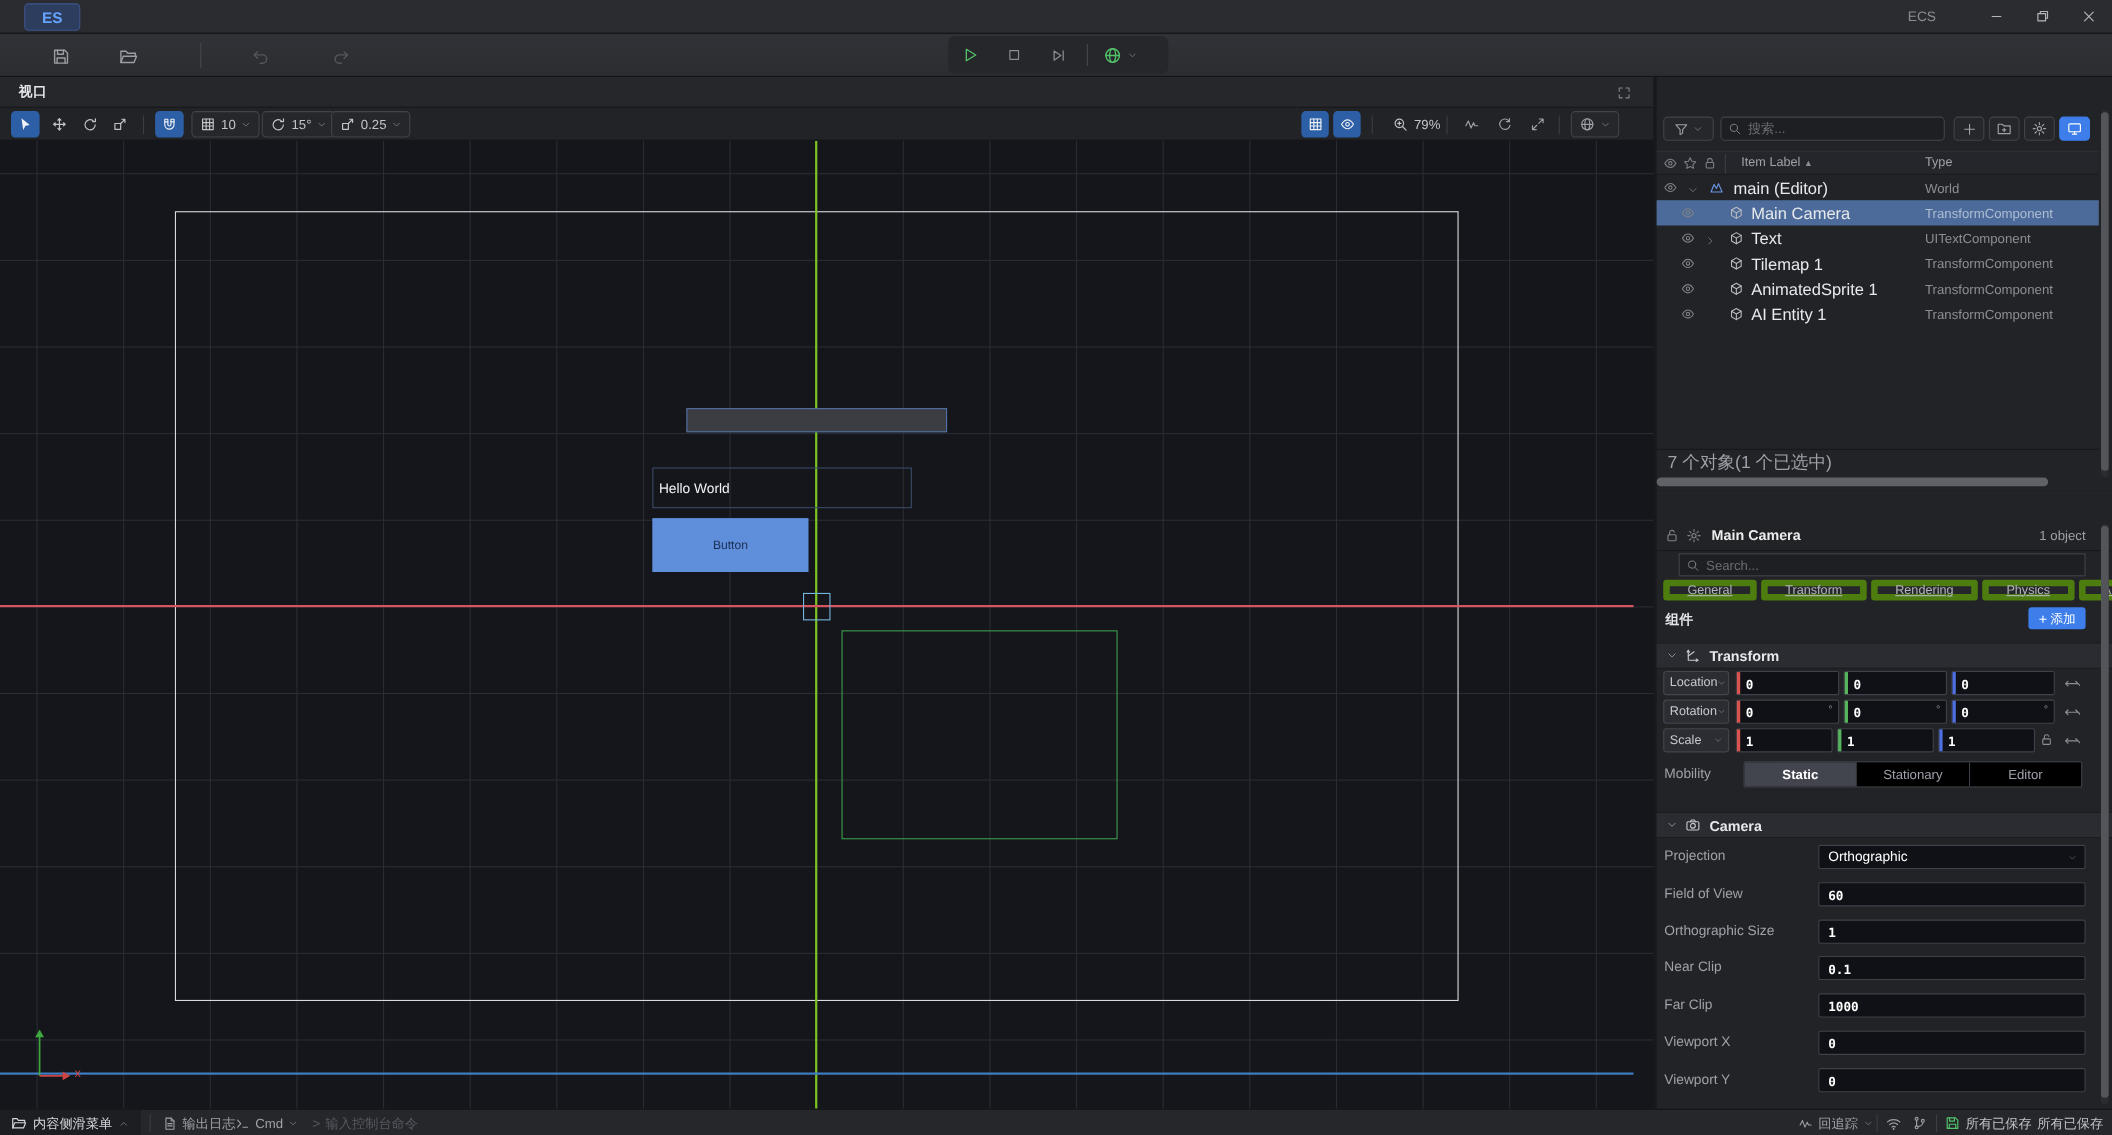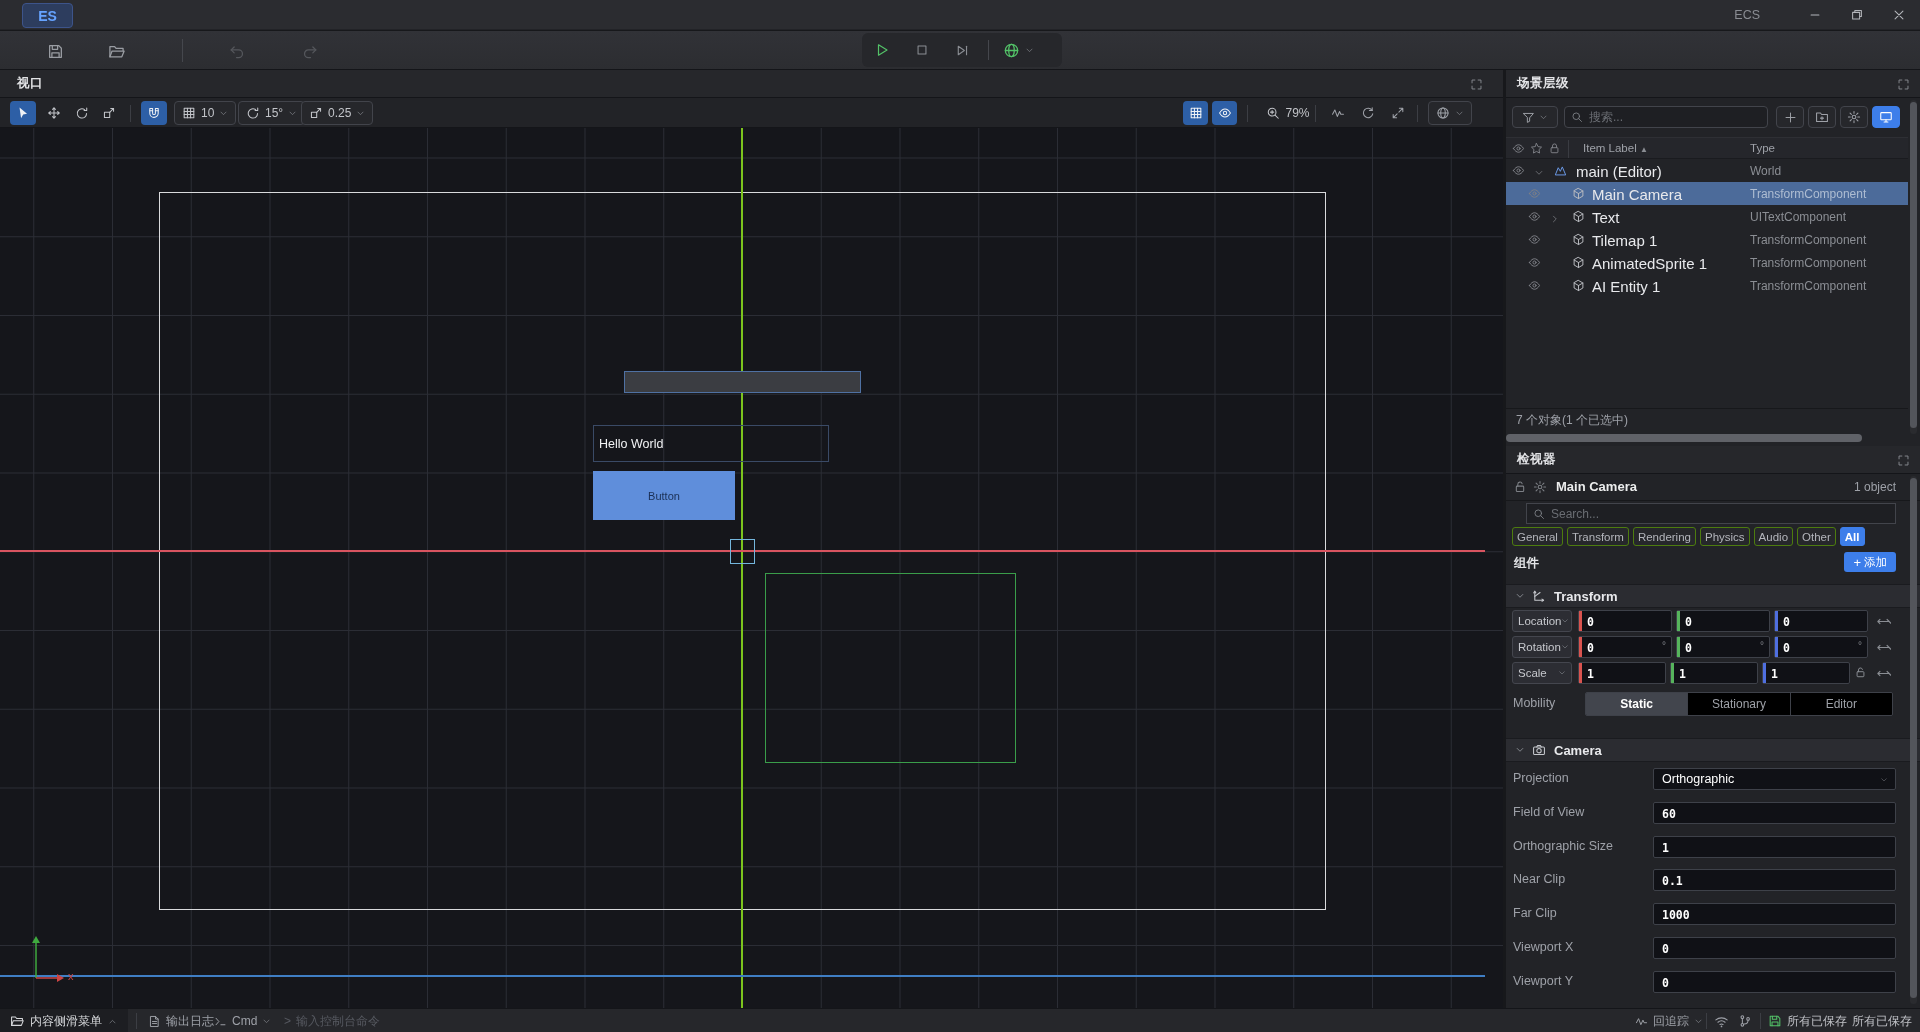--- a/index.html
+++ b/index.html
@@ -64,31 +64,31 @@
   .h-btn.blue { background:#3d7eea; border-color:#3d7eea; color:#fff; }
   .h-search { position:absolute; left:58px; top:8px; width:204px; height:22px; border:1px solid #42444b; border-radius:4px; background:#1e1f23; display:flex; align-items:center; color:#6a6d73; font-size:12px; }
   .colhead { position:absolute; left:0; top:67px; right:12px; height:22px; background:#25262b; border-top:1px solid #2e2f34; border-bottom:1px solid #1a1b1f; color:#9ea1a8; font-size:11.5px; }
   .tree { position:absolute; left:0; top:89px; right:12px; }
   .h-row { position:relative; height:23px; }
   .h-row.selected { background:#4c6b9a; }
   .h-row .nm { position:absolute; top:4px; font-size:15px; color:#e8e9ec; }
   .h-row .ty { position:absolute; left:244px; top:5px; font-size:12px; color:#8b8e94; }
   .h-row.selected .ty { color:#aebdd2; }
   .rowico { position:absolute; top:5px; width:13px; height:13px; color:#7d8086; }
-  .h-status { position:absolute; left:0; top:338px; right:12px; height:24px; border-top:1px solid #17181b; color:#9ea1a8; font-size:12px; display:flex; align-items:center; padding-left:10px; }
+  .h-status { position:absolute; left:0; top:338px; right:12px; height:24px; border-top:1px solid #17181b; color:#9ea1a8; font-size:16px; display:flex; align-items:center; padding-left:10px; }
   .h-hscroll { position:absolute; left:0; top:364px; height:8px; width:356px; background:#606268; border-radius:4px; }
   .vscroll { position:absolute; right:3px; width:7px; background:#2a2b2f; border-radius:4px; }
   .vscroll .thumb { position:absolute; left:0; width:7px; background:#53555b; border-radius:4px; }
 
   
   .inspector { position:absolute; left:1506px; top:446px; width:414px; height:562px; background:#222327; }
   .insp-entity { position:absolute; left:0; top:30px; right:0; height:25px; border-bottom:1px solid #17181b; }
   .insp-search { position:absolute; left:20px; top:57px; width:370px; height:21px; border:1px solid #42444b; background:#1e1f23; display:flex; align-items:center; color:#6a6d73; font-size:12px; }
   .tabs { position:absolute; left:6px; top:81px; height:20px; display:flex; gap:4px; }
-  .tab { height:19px; padding:0 4px; border:1px solid #4d7c0f; border-radius:3px; background:#26272b; color:#b3b5bb; font-size:11.5px; display:flex; align-items:center; }
+  .tab { height:19px; padding:0 16px; border:6px solid #4d7c0f; border-radius:3px; background:#26272b; color:#b3b5bb; font-size:11.5px; display:flex; align-items:center;text-decoration:underline; }
   .tab.active { background:#3d7eea; border-color:#3d7eea; color:#fff; font-weight:bold; }
   .comp-row { position:absolute; left:0; top:106px; right:0; height:28px; }
   .add-btn { position:absolute; right:24px; top:0; height:20px; padding:0 9px; background:#3d7eea; border-radius:3px; color:#fff; font-size:11.5px; display:flex; align-items:center; gap:3px; }
   .section-bar { position:absolute; left:0; right:0; height:24px; background:#2b2c31; border-top:1px solid #1a1b1f; border-bottom:1px solid #1a1b1f; display:flex; align-items:center; }
   .section-bar b { color:#e8e9ec; font-size:13px; margin-left:8px; }
   .t-row { position:absolute; left:0; right:0; height:24px; }
   .t-label { position:absolute; left:6px; top:0; width:60px; height:22px; background:#2c2d33; border:1px solid #44464e; border-radius:3px; color:#c6c8cd; font-size:11.5px; display:flex; align-items:center; justify-content:space-between; padding:0 5px; }
   .t-field { position:absolute; top:0; height:22px; background:#101116; border:1px solid #3e4149; border-radius:2px; }
   .t-field .bar { position:absolute; left:0; top:0; bottom:0; width:3px; }
   .t-field .val { position:absolute; left:8px; top:4px; font-family:"DejaVu Sans Mono",monospace; font-weight:bold; font-size:11.5px; color:#fff; }
@@ -385,28 +385,20 @@
           <path d="M16 8l-4 7h8z" fill="#3faa3f"></path>
           <line x1="16" y1="50" x2="40" y2="50" stroke="#cc4444" stroke-width="1.5"></line>
           <path d="M44 50l-7-4v8z" fill="#cc4444"></path>
         </svg>
         <span style="position:absolute;left:48px;top:42px;color:#cc4444;font-size:11px">x</span>
       </div>
     </div>
   </div>
 
   <div class="hierarchy">
-    <div class="panel-header">
-      <span class="panel-title" style="margin-left:11px">场景层级</span>
-      <span class="ico panel-expand">
-          <svg viewBox="0 0 16 16" fill="none" stroke="currentColor" stroke-width="1.2" stroke-linecap="round" stroke-linejoin="round">
-            <path d="M2.5 6V2.5H6M10 2.5h3.5V6M13.5 10v3.5H10M6 13.5H2.5V10"></path>
-          </svg>
-        </span>
-    </div>
     <div class="h-toolbar">
       <span class="h-btn" style="left:6px;width:46px">
         <span class="ico" style="width:13px;height:13px">
             <svg viewBox="0 0 16 16" fill="none" stroke="currentColor" stroke-width="1.2" stroke-linecap="round" stroke-linejoin="round">
               <path d="M2 3h12l-4.6 5.4v4.2l-2.8 1.4V8.4z"></path>
             </svg>
           </span>
         <span class="ico chev">
             <svg viewBox="0 0 16 16" fill="none" stroke="currentColor" stroke-width="1.2" stroke-linecap="round" stroke-linejoin="round">
               <path d="M3.5 5.5L8 10l4.5-4.5"></path>
@@ -555,28 +547,20 @@
         </div>
       </div>
     <div class="h-status">7 个对象(1 个已选中)</div>
     <div class="h-hscroll"></div>
     <div class="vscroll" style="top:30px;height:334px">
         <div class="thumb" style="top:2px;height:326px"></div>
       </div>
   </div>
 
   <div class="inspector">
-    <div class="panel-header">
-      <span class="panel-title" style="margin-left:11px">检视器</span>
-      <span class="ico panel-expand">
-          <svg viewBox="0 0 16 16" fill="none" stroke="currentColor" stroke-width="1.2" stroke-linecap="round" stroke-linejoin="round">
-            <path d="M2.5 6V2.5H6M10 2.5h3.5V6M13.5 10v3.5H10M6 13.5H2.5V10"></path>
-          </svg>
-        </span>
-    </div>
     <div class="insp-entity">
       <span class="rowico" style="left:7px;top:4px;width:14px;height:14px"><svg viewBox="0 0 16 16" fill="none" stroke="currentColor" stroke-width="1.2" stroke-linecap="round" stroke-linejoin="round">
             <rect x="3.8" y="7" width="8.4" height="6.2" rx="1"></rect>
             <path d="M5.5 7V4.9a2.5 2.5 0 0 1 4.9-.7"></path>
           </svg></span>
       <span class="rowico" style="left:27px;top:4px;width:14px;height:14px"><svg viewBox="0 0 16 16" fill="none" stroke="currentColor" stroke-width="1.2" stroke-linecap="round" stroke-linejoin="round">
             <circle cx="8" cy="8" r="2.1"></circle>
             <path d="M8 1.6v2.1M8 12.3v2.1M1.6 8h2.1M12.3 8h2.1M3.5 3.5L5 5M11 11l1.5 1.5M12.5 3.5L11 5M5 11l-1.5 1.5"></path>
           </svg></span>
       <span style="position:absolute;left:50px;top:3px;font-weight:bold;font-size:13px;color:#eceded">Main Camera</span>

